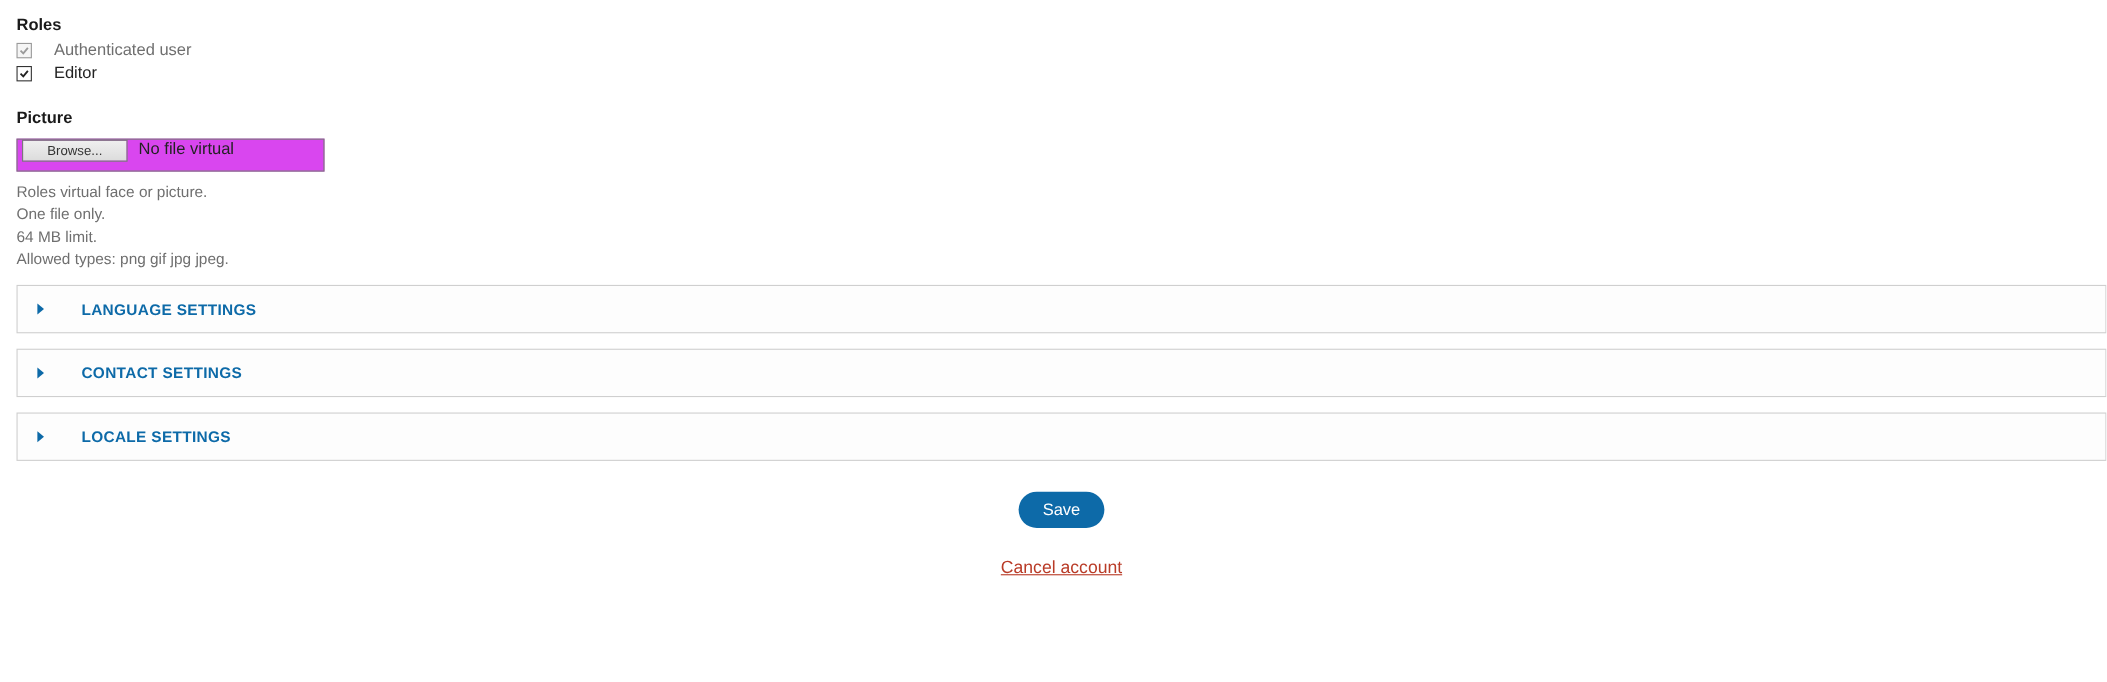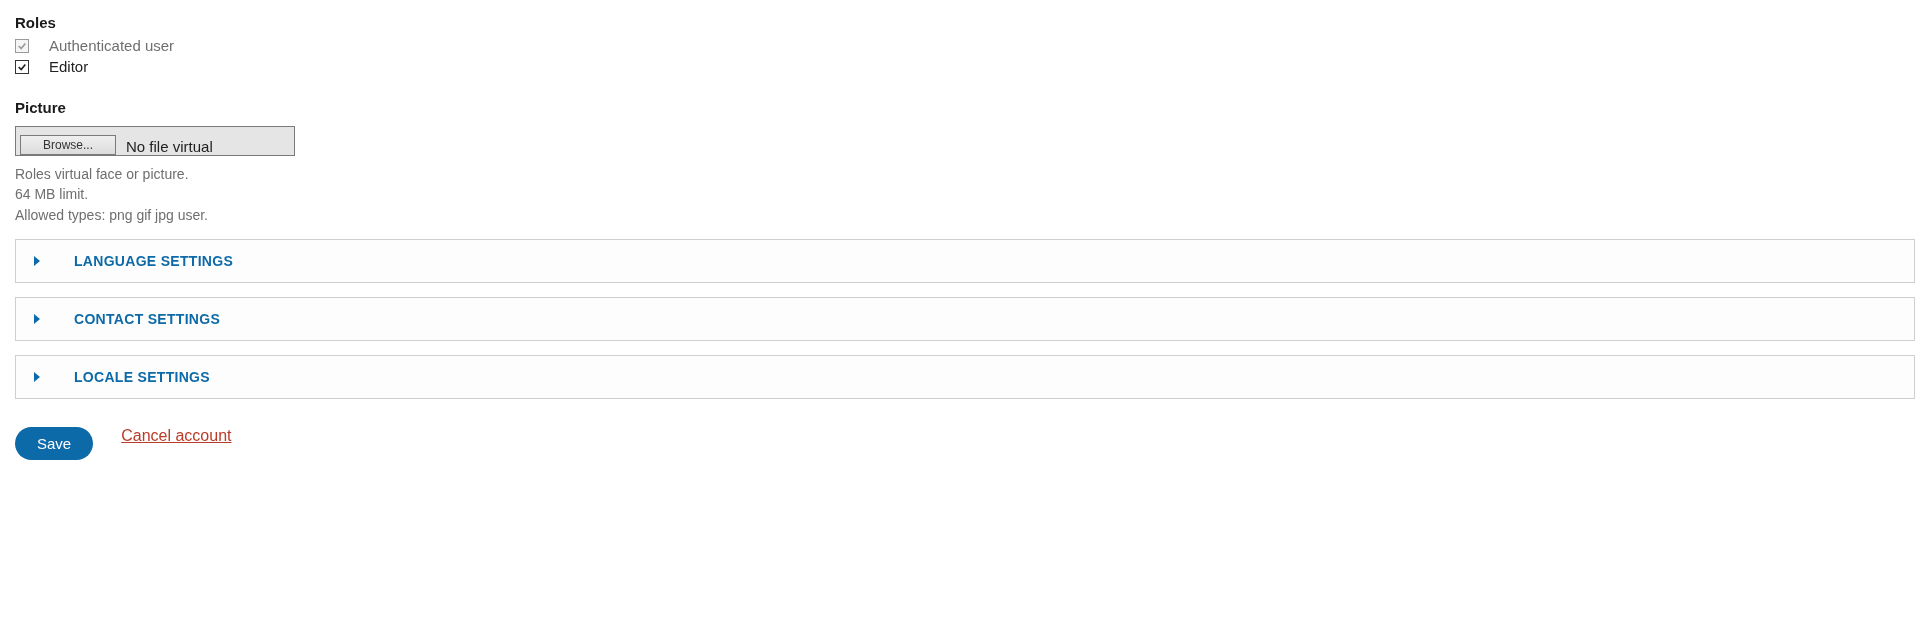--- a/index.html
+++ b/index.html
@@ -55,23 +55,23 @@
   }
   .role-label.disabled {
     color: #6f6f6f;
   }
 
   .picture-group {
     margin-bottom: 2px;
   }
   .file-wrap {
     display: inline-flex;
-    align-items: flex-end;
+    align-items: flex-start;
     border: 1px solid #7a7a7a;
-    background: #e5e5e5;
+    background: #d946ef;
     height: 30px;
     width: 280px;
     padding-left: 4px;
     box-sizing: border-box;
     margin-top: 4px;
     margin-bottom: 8px;
   }
   .browse-btn {
     background: linear-gradient(#efefef, #dcdcdc);
     border: 1px solid #7a7a7a;
@@ -113,21 +113,23 @@
     font-weight: 700;
     font-size: 14px;
     letter-spacing: 0.3px;
     text-transform: uppercase;
     padding-left: 24px;
   }
 
   .actions {
     margin-top: 28px;
     display: flex;
+    align-items: center;
     gap: 28px;
+    flex-direction: column;
   }
   .btn-primary {
     background: #0d6aa8;
     color: #fff;
     border: none;
     border-radius: 22px;
     padding: 8px 22px;
     font-size: 15px;
     font-weight: 400;
     cursor: pointer;
@@ -169,22 +171,23 @@
 
   <div class="picture-group">
     <div class="section-label">Picture</div>
 
     <div class="file-wrap">
       <button type="button" class="browse-btn">Browse...</button>
       <span class="file-status">No file virtual</span>
     </div>
 
     <div class="hint">Roles virtual face or picture.</div>
+    <div class="hint">One file only.</div>
     <div class="hint">64 MB limit.</div>
-    <div class="hint">Allowed types: png gif jpg user.</div>
+    <div class="hint">Allowed types: png gif jpg jpeg.</div>
   </div>
 
   <div class="details-row">
     <span class="tri"></span>
     <span class="details-title">LANGUAGE SETTINGS</span>
   </div>
 
   <div class="details-row">
     <span class="tri"></span>
     <span class="details-title">CONTACT SETTINGS</span>

